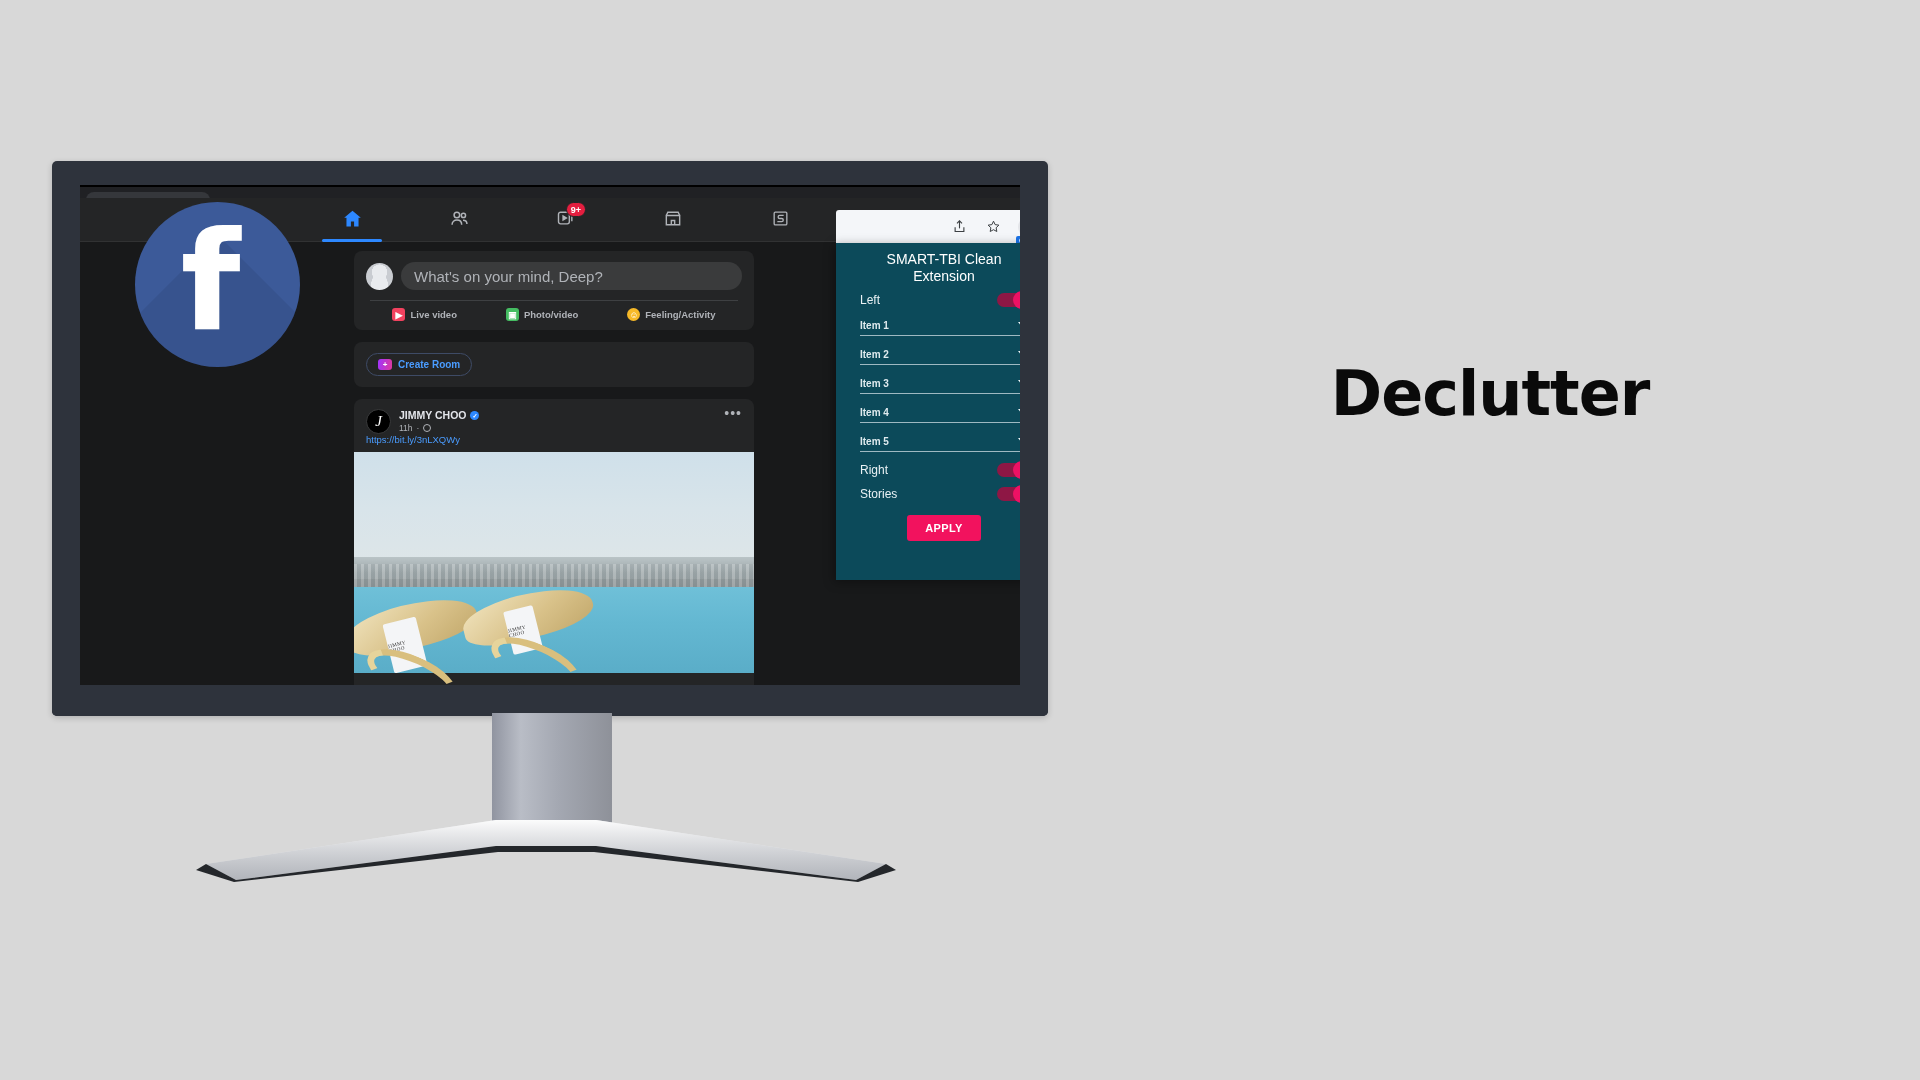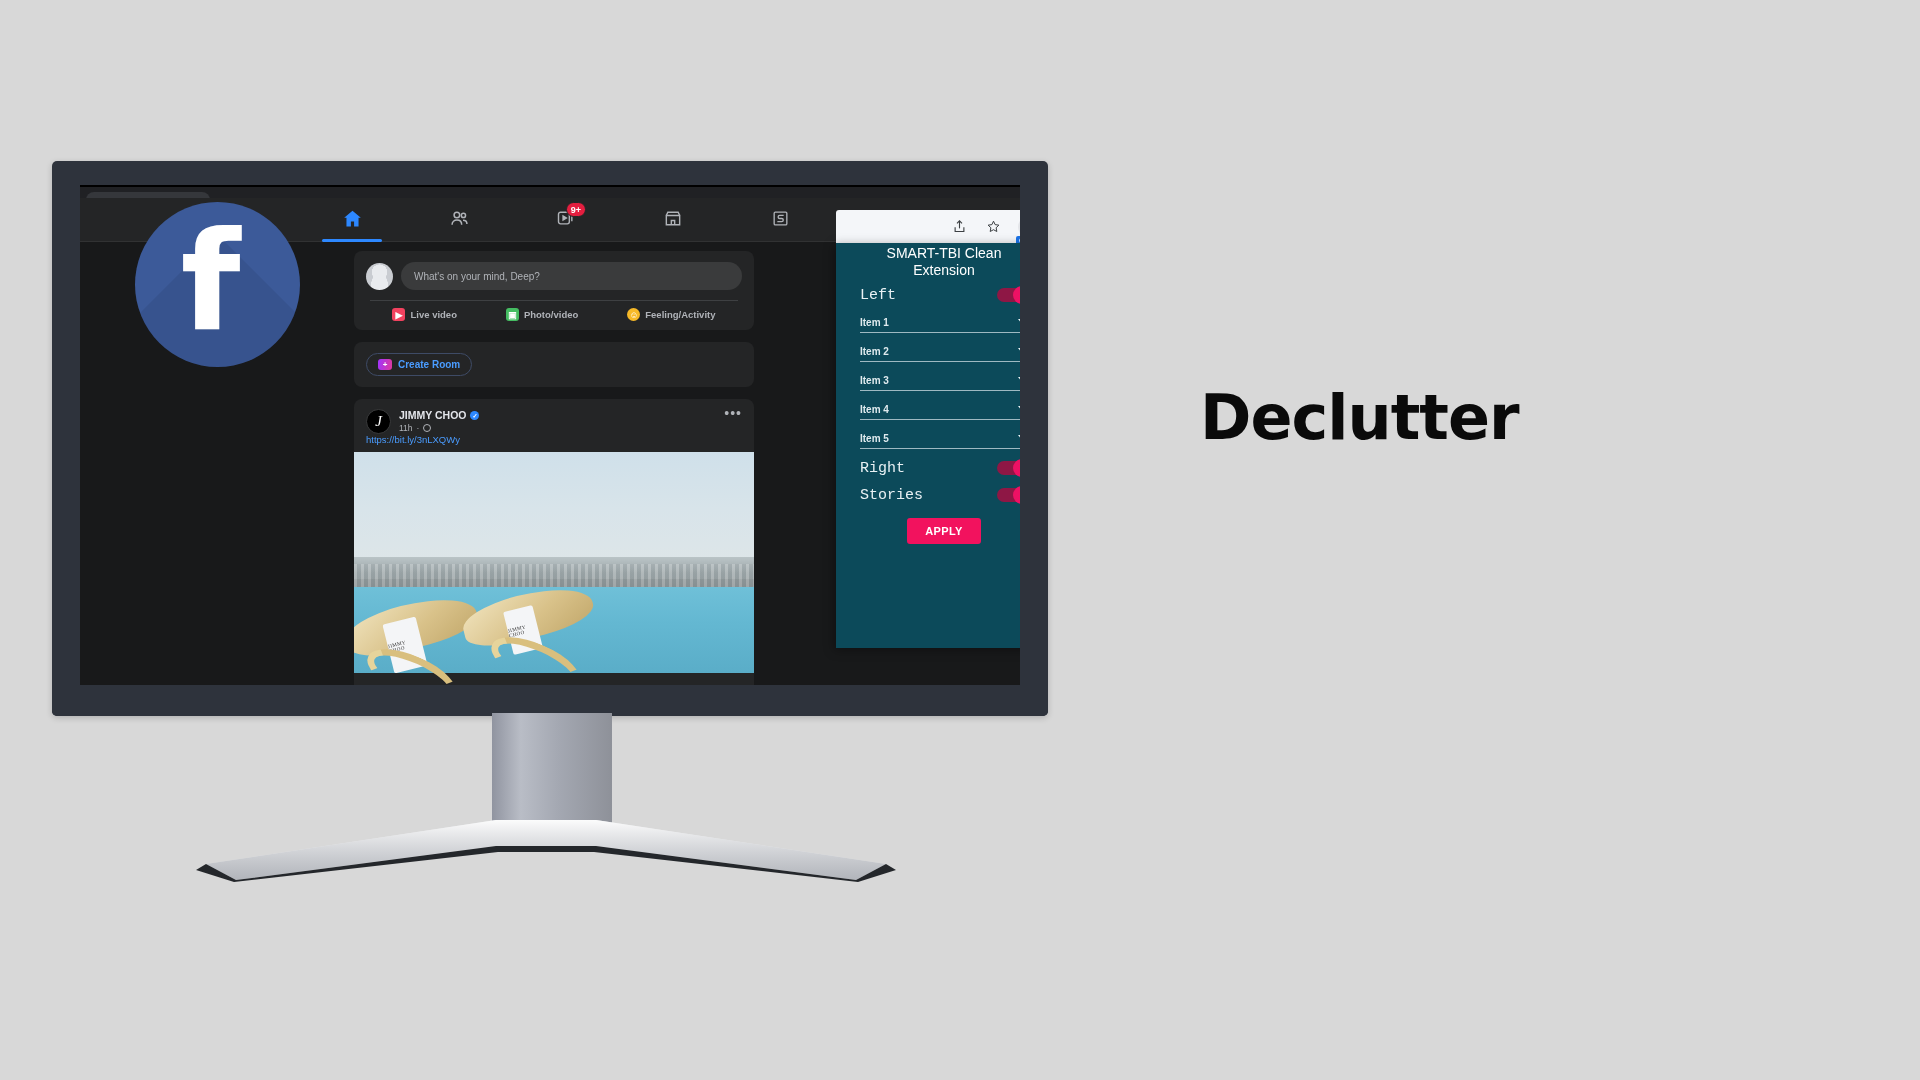--- a/index.html
+++ b/index.html
@@ -110,21 +110,21 @@
   .avatar {
     width:27px;height:27px;border-radius:50%;
     background: radial-gradient(circle at 50% 34%, #e9ebee 0 34%, transparent 35%),
                 radial-gradient(ellipse at 50% 105%, #e9ebee 0 48%, transparent 49%),
                 #c9ccd1;
     flex:none;
   }
   .composer-input {
     flex:1; height:28px; border-radius:16px; background:#3a3b3c;
     display:flex; align-items:center; padding:0 13px;
-    font-size:10px; color:#b0b3b8;
+    font-size:15px; color:#b0b3b8;
   }
   .composer-divider { height:1px; background:#3e4042; margin:10px 4px 0; }
   .composer-actions {
     display:flex; justify-content:space-around; align-items:center; padding:7px 2px 3px;
   }
   .c-act { display:flex; align-items:center; gap:5px; font-size:9.5px; font-weight:bold; color:#b0b3b8; }
   .c-ico { width:13px; height:13px; border-radius:3px; display:flex;align-items:center;justify-content:center; font-size:9px; color:#fff;}
 
   .room-card { padding:11px 12px; }
   .create-room {
@@ -198,29 +198,29 @@
     position:relative; width:22px;height:22px;border-radius:50%;
     background:#e3e5e9; display:flex;align-items:center;justify-content:center;
   }
   .ext-on {
     position:absolute; left:-2px; bottom:-7px;
     background:#1a73e8; color:#fff; font-size:7px; font-weight:bold;
     padding:1px 3px; border-radius:2px; letter-spacing:.3px;
   }
 
   .ext-panel {
-    position:absolute; left:756px; top:58px; width:216px; height:405px;
-    background:#0c4a5a; z-index:9; padding:2px 24px 0;
+    position:absolute; left:756px; top:58px; width:216px; height:337px;
+    background:#0c4a5a; z-index:9; padding:8px 24px 0;
     box-shadow: -2px 2px 10px rgba(0,0,0,.35);
   }
   .ext-title {
     font-size:14px; color:#fff; text-align:center; line-height:1.24; font-weight:normal;
   }
   .toggle-row { display:flex; align-items:center; justify-content:space-between; margin-top:7px; }
-  .toggle-label { font-size:15px; color:#e9f1f4;font-family:Liberation Mono, monospace; }
+  .toggle-label { font-size:12px; color:#e9f1f4; }
   .switch {
     position:relative; width:31px;height:14px;border-radius:9px;
     background:#8e1745;
   }
   .switch i {
     position:absolute; right:-3px; top:-2px; width:18px;height:18px;border-radius:50%;
     background:#ed1164; display:block;
   }
   .select-row {
     margin-top:13px; border-bottom:1px solid #9fb9c2; padding-bottom:4px;
@@ -230,22 +230,22 @@
   .caret { width:0;height:0;border-left:5px solid transparent;border-right:5px solid transparent;border-top:6px solid #eaf2f5; }
   .apply-wrap { display:flex; justify-content:center; margin-top:14px; }
   .apply-btn {
     background:#f2125e; color:#fff; font-size:11px; font-weight:bold;
     padding:7px 18px; border-radius:3px; letter-spacing:.4px; border:none;
     font-family:"Liberation Sans", sans-serif;
   }
 
   
   .headline {
-    position:absolute; left:1200px; top:380px; width:580px;
-    color:#0a0a0a;
+    position:absolute; left:1200px; top:356px; width:580px;
+    text-align:center; color:#0a0a0a;
     font-family:"DejaVu Sans", sans-serif; font-weight:bold;
     font-size:62px; line-height:1.24; letter-spacing:-1px;
   }
 </style>
 </head>
 <body>
 
 <div class="stage">
 
   <div class="monitor-frame">

